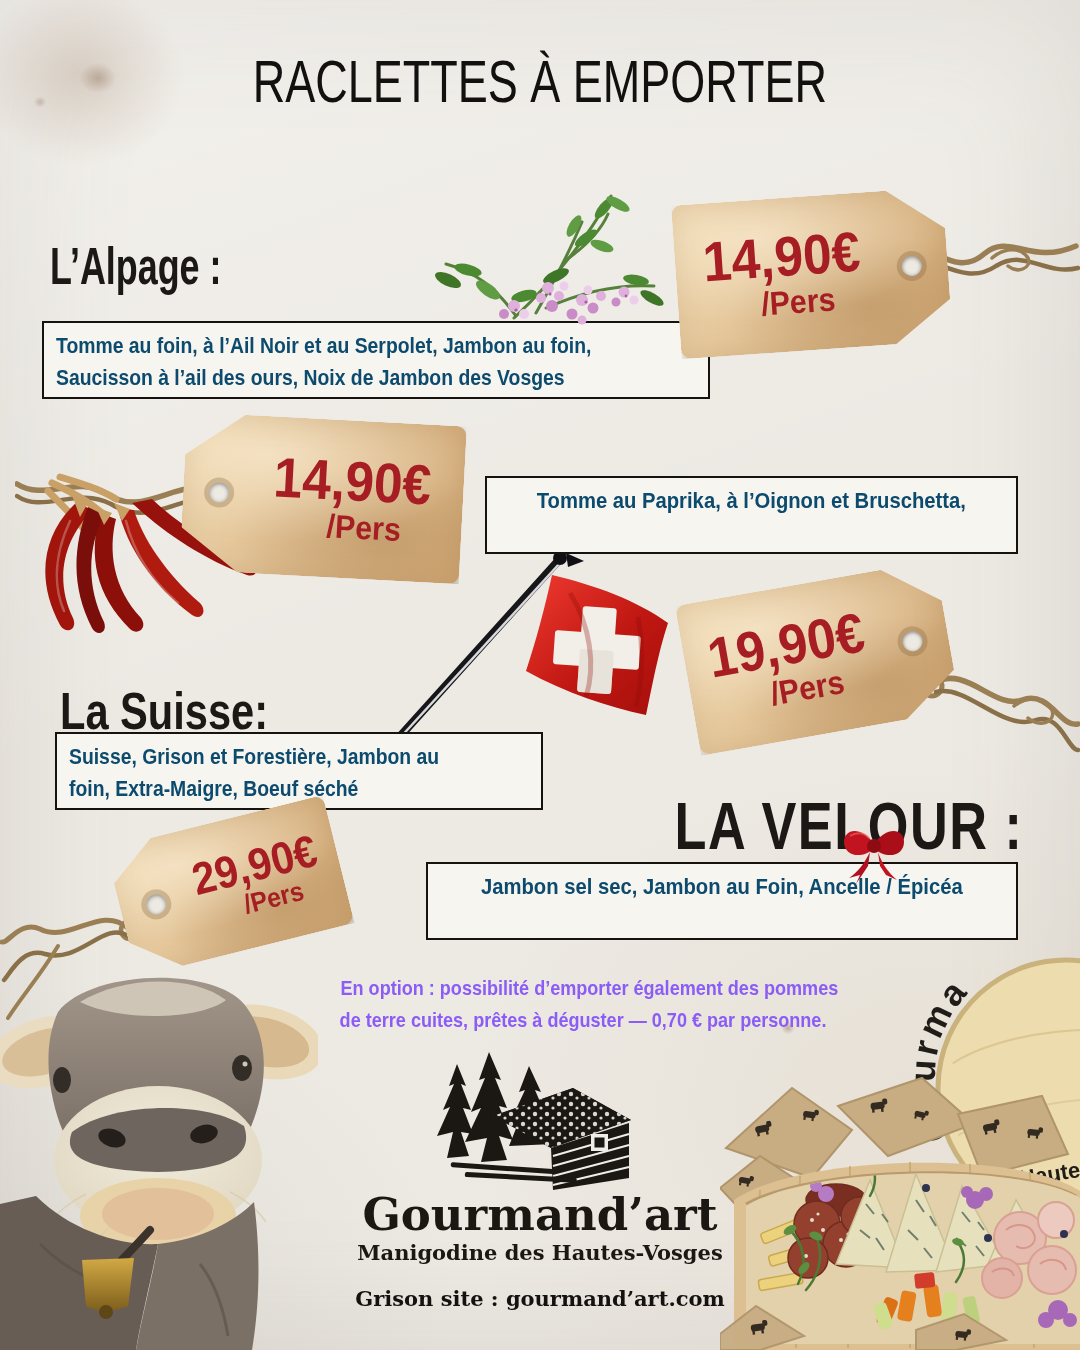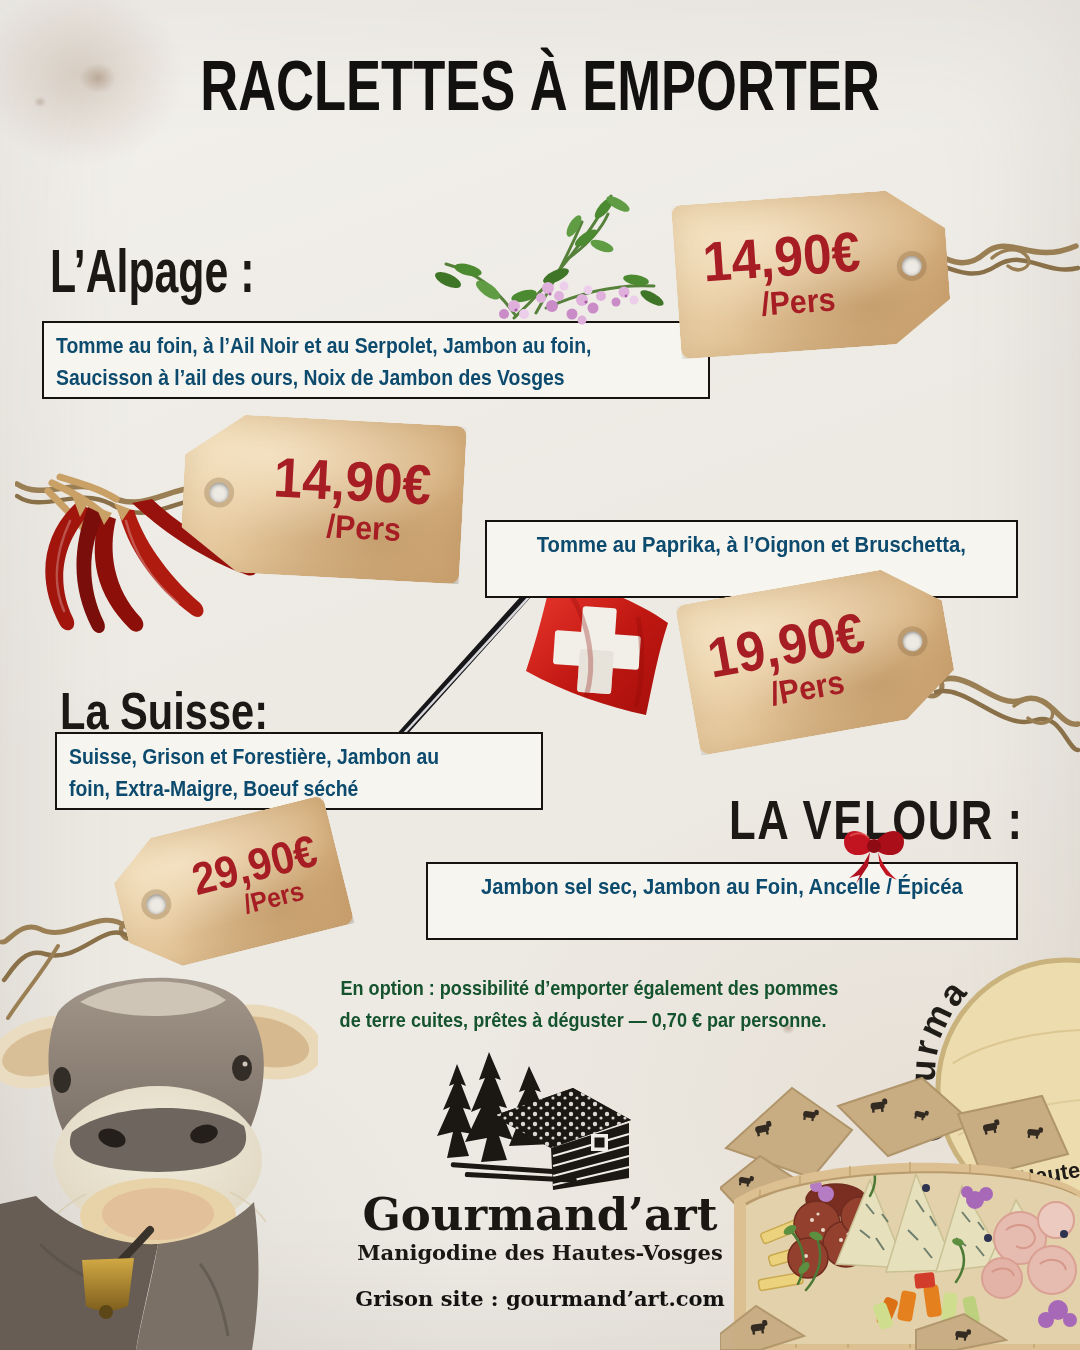--- a/index.html
+++ b/index.html
@@ -21,33 +21,33 @@
       radial-gradient(520px 420px at 6% 96%, rgba(120,110,100,.10), transparent 75%),
       linear-gradient(160deg, rgba(255,255,255,.30), rgba(255,255,255,0) 45%);
   }
   .abs{position:absolute;}
   .sq{display:inline-block;white-space:nowrap;transform:scaleX(var(--sx,1));}
   .o-left{transform-origin:0 50%;}
   .o-right{transform-origin:100% 50%;}
   .o-center{transform-origin:50% 50%;}
 
   .title{left:0;right:0;top:50px;text-align:center;z-index:2;
-         font-size:70px;line-height:1.05;font-weight:700;color:#131110;letter-spacing:0;}
+         font-size:60px;line-height:1.05;font-weight:400;color:#131110;letter-spacing:0;}
   .heading{z-index:4;font-weight:800;color:#1b1815;line-height:1;}
-  .h-alpage{left:50px;top:240px;font-size:62px;}
+  .h-alpage{left:50px;top:240px;font-size:52px;}
   .h-epicee{right:70px;top:396px;font-size:84px;text-align:right;}
   .h-suisse{left:60px;top:685px;font-size:52px;}
-  .h-velour{right:56px;top:792px;font-size:56px;text-align:right;letter-spacing:2px;}
+  .h-velour{right:56px;top:792px;font-size:67px;text-align:right;letter-spacing:2px;}
 
   .dbox{z-index:3;box-sizing:border-box;background:var(--box-bg,#f6f5f0);
         border:2px solid #15120f;padding:7px 12px 6px 12px;
         font-size:22px;font-weight:700;line-height:1.44;color:#0c4a6e;}
   .dbox .cline{display:block;text-align:center;}
   .d1{left:42px;top:321px;width:668px;height:78px;}
-  .d2{left:485px;top:476px;width:533px;height:78px;margin-top:44px;}
+  .d2{left:485px;top:476px;width:533px;height:78px;}
   .d3{left:55px;top:732px;width:488px;height:78px;}
   .d4{left:426px;top:862px;width:592px;height:78px;}
 
   .tag{z-index:5;}
   .tag-body{position:relative;width:100%;height:100%;border-radius:10px;
     background:
       radial-gradient(120% 90% at 30% 25%, rgba(255,245,224,.55), rgba(255,245,224,0) 60%),
       radial-gradient(80% 70% at 70% 75%, rgba(150,105,55,.28), rgba(150,105,55,0) 65%),
       linear-gradient(115deg,#efd7ae,#ddbb8d 55%,#d2aa78);
     box-shadow:3px 7px 14px rgba(70,55,35,.30), inset 0 0 30px rgba(150,110,60,.22);}
@@ -63,21 +63,21 @@
   .pad-r{padding-right:58px;} .pad-l{padding-left:58px;}
   .tag-price{font-size:56px;font-weight:800;line-height:1;}
   .tag-per{font-size:33px;font-weight:800;line-height:1.1;transform:translateX(16%);}
   .tag1{left:676px;top:196px;width:272px;height:154px;transform:rotate(-4deg);}
   .tag2{left:183px;top:419px;width:280px;height:158px;transform:rotate(3deg);}
   .tag3{left:686px;top:582px;width:264px;height:152px;transform:rotate(-10deg);}
   .tag4{left:118px;top:820px;width:224px;height:132px;transform:rotate(-14deg);}
   .tag4 .tag-price{font-size:45px;} .tag4 .tag-per{font-size:27px;}
 
   .option-note{left:300px;top:972px;width:565px;z-index:3;text-align:center;
-    font-size:21px;font-weight:800;line-height:1.5;color:#14532d;}
+    font-size:21px;font-weight:800;line-height:1.5;color:#8b5cf6;}
 
   .brand-name{left:0;right:0;top:1188px;text-align:center;z-index:3;
     font-family:"DejaVu Serif","Liberation Serif",serif;font-weight:700;
     font-size:45px;color:#1b1713;}
   .brand-sub{left:0;right:0;top:1240px;text-align:center;z-index:3;
     font-family:"DejaVu Serif","Liberation Serif",serif;font-weight:700;
     font-size:21px;color:#1b1713;}
   .website{left:0;right:0;top:1286px;text-align:center;z-index:3;
     font-family:"DejaVu Serif","Liberation Serif",serif;font-weight:700;
     font-size:21px;color:#141210;}

